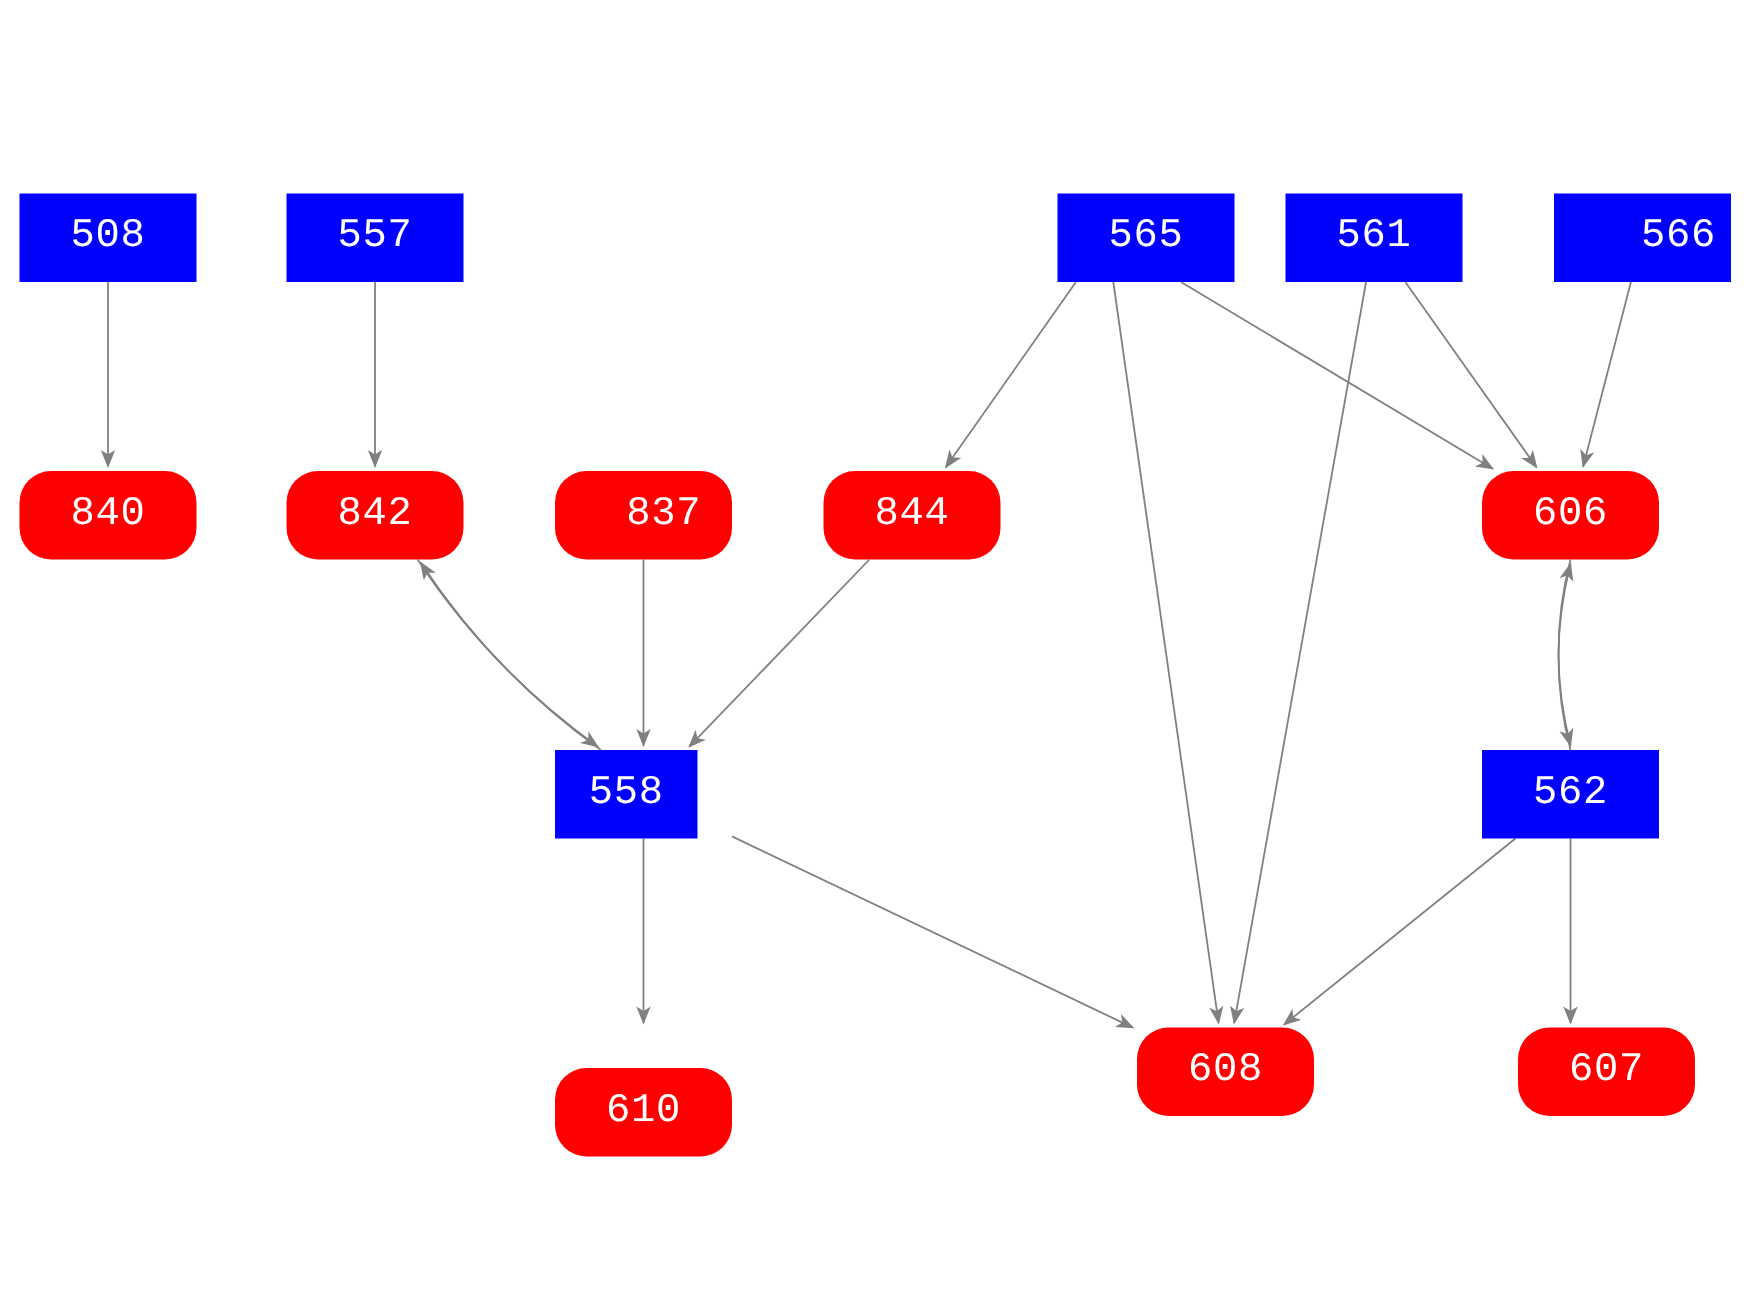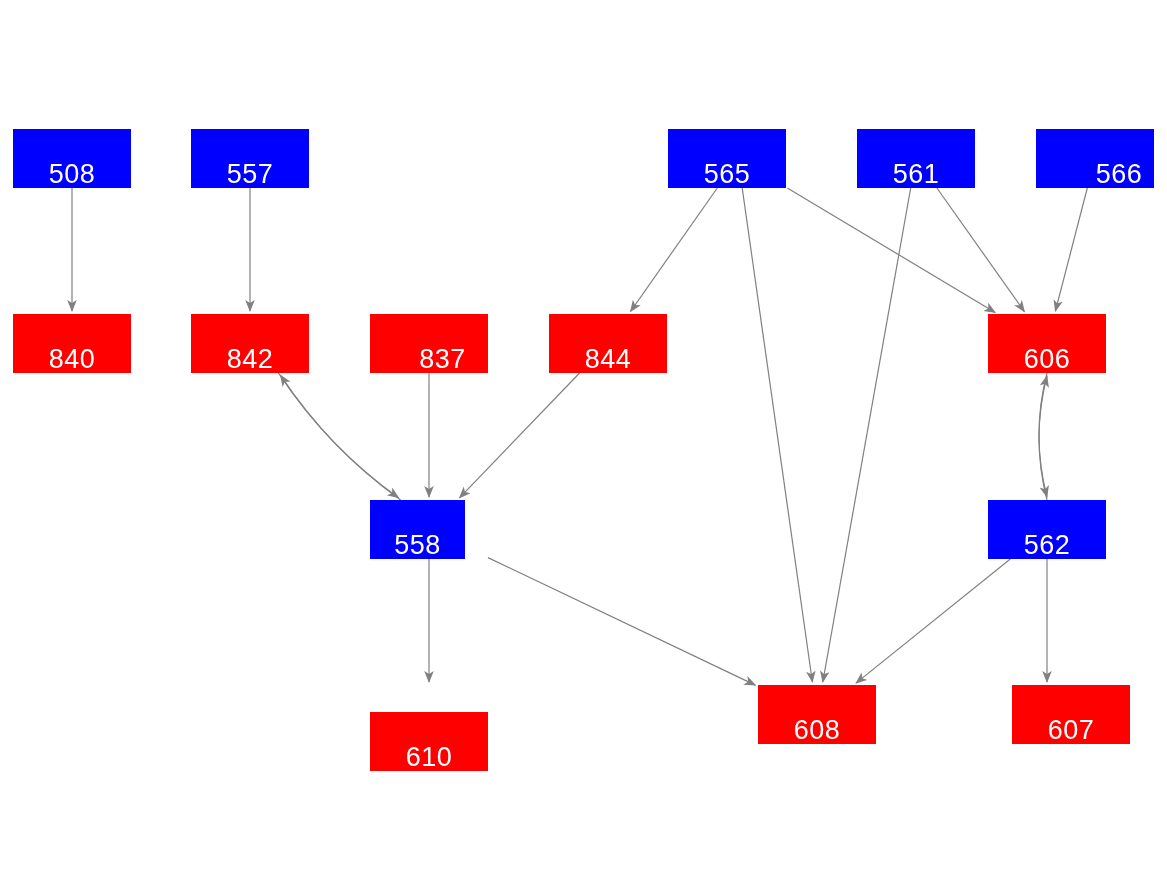--- a/index.html
+++ b/index.html
@@ -20,32 +20,32 @@
   #edge-layer {
     position: absolute;
     left: 0;
     top: 0;
     width: 1167px;
     height: 875px;
   }
   .node {
     position: absolute;
     display: flex;
-    align-items: flex-end;
+    align-items: center;
     justify-content: center;
     box-sizing: border-box;
     color: #ffffff;
     font-size: 27px;
-    font-family: Liberation Sans, sans-serif;
+    font-family: Liberation Mono, monospace;
     letter-spacing: 0.5px;
     line-height: 1;
     user-select: none;
   }
   .node-blue { background: #0000ff; }
-  .node-red  { background: #ff0000; }
+  .node-red  { background: #ff0000; border-radius: 21px; }
   .node-label { pointer-events: none; }
 </style>
 </head>
 <body>
 
 <div id="graph-canvas">
   <svg id="edge-layer" viewBox="0 0 1167 875" xmlns="http://www.w3.org/2000/svg">
     <defs>
       <marker id="arrowhead" markerWidth="11" markerHeight="11" refX="9.2" refY="4" orient="auto" markerUnits="strokeWidth">
         <path d="M0,0 L10,4 L0,8 L2.6,4 Z" fill="#808080"></path>
@@ -72,21 +72,21 @@
         <path d="M 1047.0,559.0 L 1047.0,682.0" fill="none" stroke="#808080" stroke-width="1.2" marker-end="url(#arrowhead)"></path>
       </g>
   </svg>
   <div id="node-layer">
       <div class="node node-blue" style="left: 13px; top: 129px; width: 118px; height: 59px;">
         <span class="node-label">508</span>
       </div>
       <div class="node node-blue" style="left: 191px; top: 129px; width: 118px; height: 59px;">
         <span class="node-label">557</span>
       </div>
-      <div class="node node-blue" style="left: 668px; top: 129px; width: 118px; height: 59px;">
+      <div class="node node-blue" style="left: 705px; top: 129px; width: 118px; height: 59px;">
         <span class="node-label">565</span>
       </div>
       <div class="node node-blue" style="left: 857px; top: 129px; width: 118px; height: 59px;">
         <span class="node-label">561</span>
       </div>
       <div class="node node-blue" style="left: 1036px; top: 129px; width: 118px; height: 59px; padding-left: 48px;">
         <span class="node-label">566</span>
       </div>
       <div class="node node-red" style="left: 13px; top: 314px; width: 118px; height: 59px;">
         <span class="node-label">840</span>

